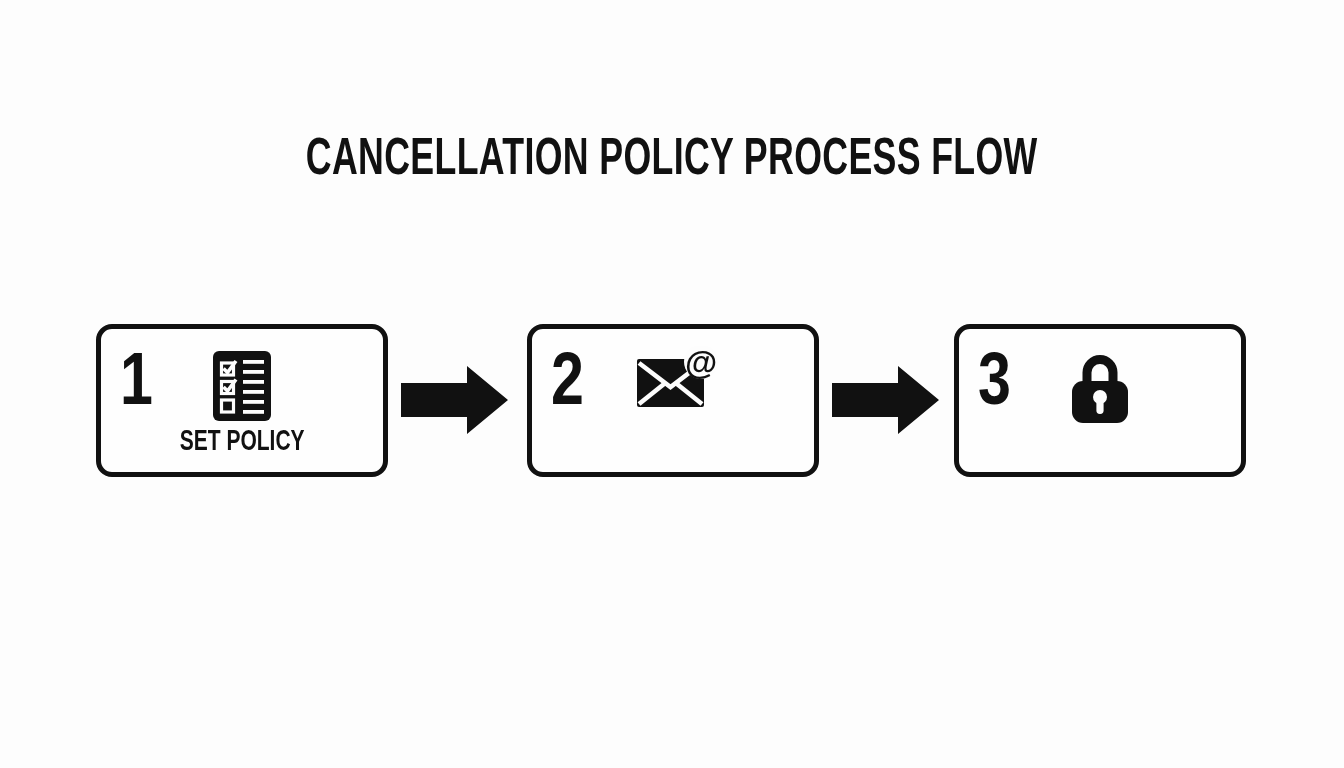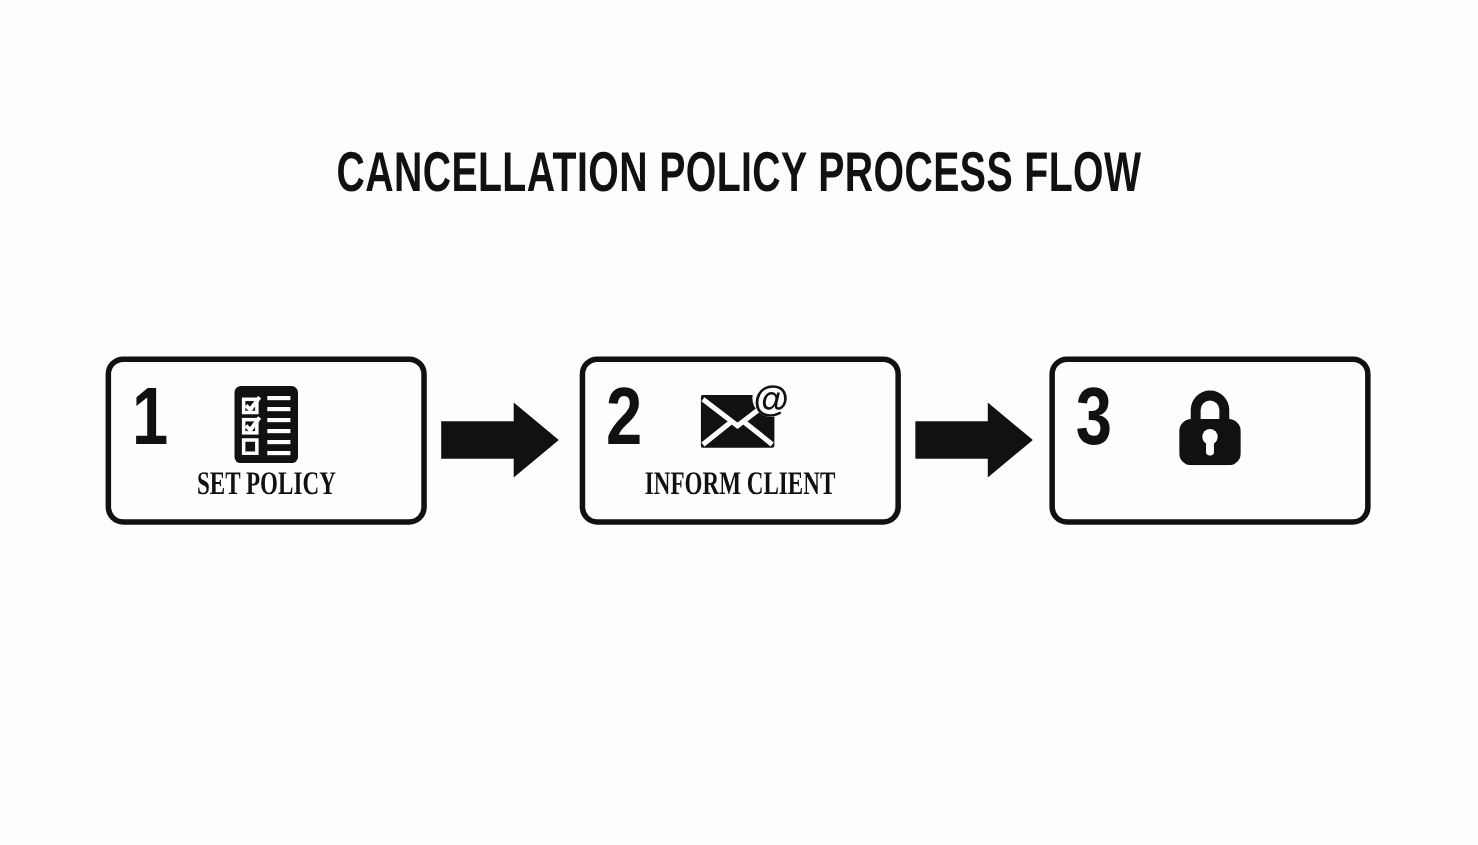--- a/index.html
+++ b/index.html
@@ -62,21 +62,20 @@
     line-height: 0;
   }
   .step-2 .icon { top: 17px; margin-left: 5px; }
   .step .label {
     position: absolute;
     left: 0;
     right: 0;
     bottom: 17px;
     text-align: center;
     line-height: 1;
-    font-family: Liberation Serif, serif;
   }
   .step .label span {
     display: inline-block;
     font-size: 30px;
     font-weight: bold;
     white-space: nowrap;
     transform: scaleX(0.70);
     transform-origin: center;
   }
   .arrow {
@@ -134,23 +133,20 @@
     <span class="icon">
       <svg width="82" height="62" viewBox="0 0 82 62" xmlns="http://www.w3.org/2000/svg">
         <rect class="ink-fill" x="0" y="13" width="67" height="48" rx="2"></rect>
         <polyline points="2,17 33.5,41 65,17" class="paper-stroke" stroke-width="4.6"></polyline>
         <line x1="2" y1="58" x2="27" y2="38" class="paper-stroke" stroke-width="4.6"></line>
         <line x1="65" y1="58" x2="40" y2="38" class="paper-stroke" stroke-width="4.6"></line>
         <circle cx="64" cy="16" r="17" class="paper-fill"></circle>
         <text x="64" y="27.5" text-anchor="middle" font-family="Liberation Sans, sans-serif" font-size="33" font-weight="bold" class="ink-fill">@</text>
       </svg>
     </span>
-    <div class="label">
-      <span>INFORM CLIENT</span>
-    </div>
   </div>
 
   <span class="arrow arrow-2">
     <svg width="107" height="68" viewBox="0 0 107 68" xmlns="http://www.w3.org/2000/svg">
       <polygon class="ink-fill" points="0,17 66,17 66,0 107,34 66,68 66,51 0,51"></polygon>
     </svg>
   </span>
 
   <div class="step step-3">
     <span class="num">3</span>

